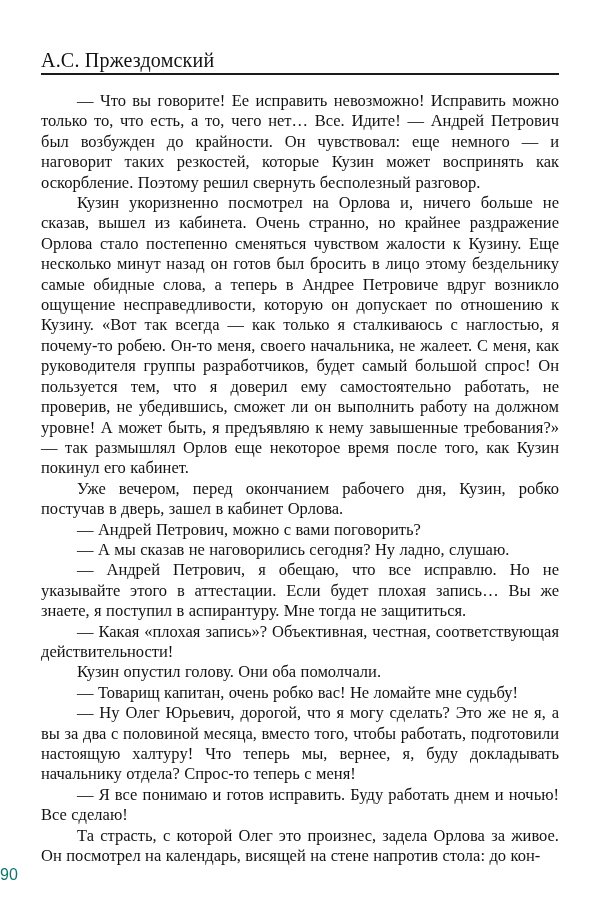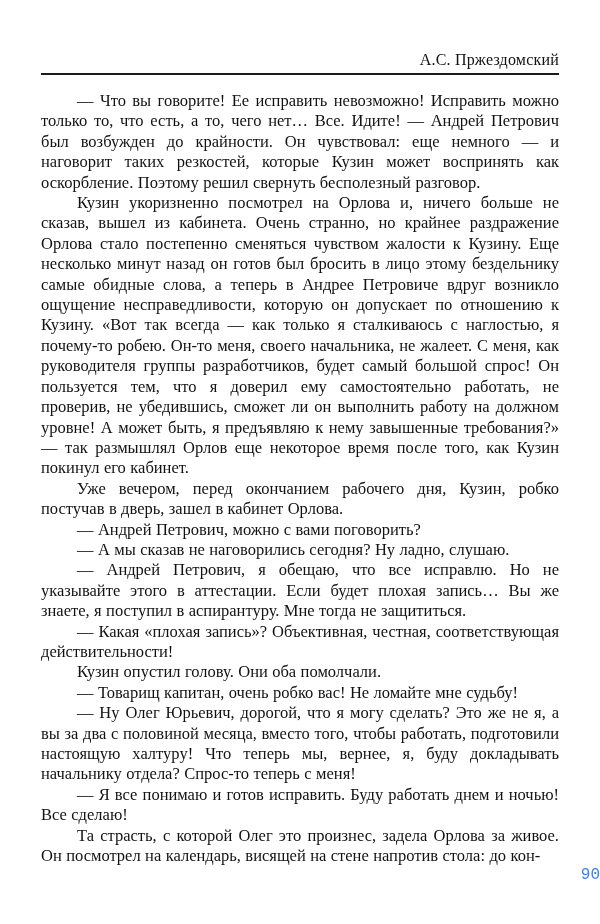--- a/index.html
+++ b/index.html
@@ -15,22 +15,21 @@
     box-sizing: border-box;
     padding: 0 41px;
     font-family: "Liberation Serif", serif;
     color: #121212;
     overflow: hidden;
   }
   .running-head {
     padding-top: 50px;
   }
   .running-head .author {
-    text-align: right;
-    font-size: 16px;
+    font-size: 20px;
     line-height: 20px;
     letter-spacing: 0.2px;
   }
   .running-head .rule {
     margin-top: 3px;
     height: 2px;
     background: #1a1a1a;
     width: 100%;
   }
   .page-body {
@@ -42,24 +41,24 @@
     text-indent: 36px;
     font-size: 16.5px;
     line-height: 20.4px;
     word-spacing: 0.3px;
   }
   .folio {
     position: absolute;
     left: 0;
     right: 0;
     bottom: 40px;
-    text-align: right;
-    font-family: Liberation Mono, monospace;
+    text-align: left;
+    font-family: Liberation Sans, sans-serif;
     font-size: 16px;
-    color: #3b82f6;
+    color: #0f766e;
   }
 </style>
 </head>
 <body>
 
 <div class="page">
 
   <div class="running-head">
     <div class="author">А.С. Пржездомский</div>
     <div class="rule"></div>

